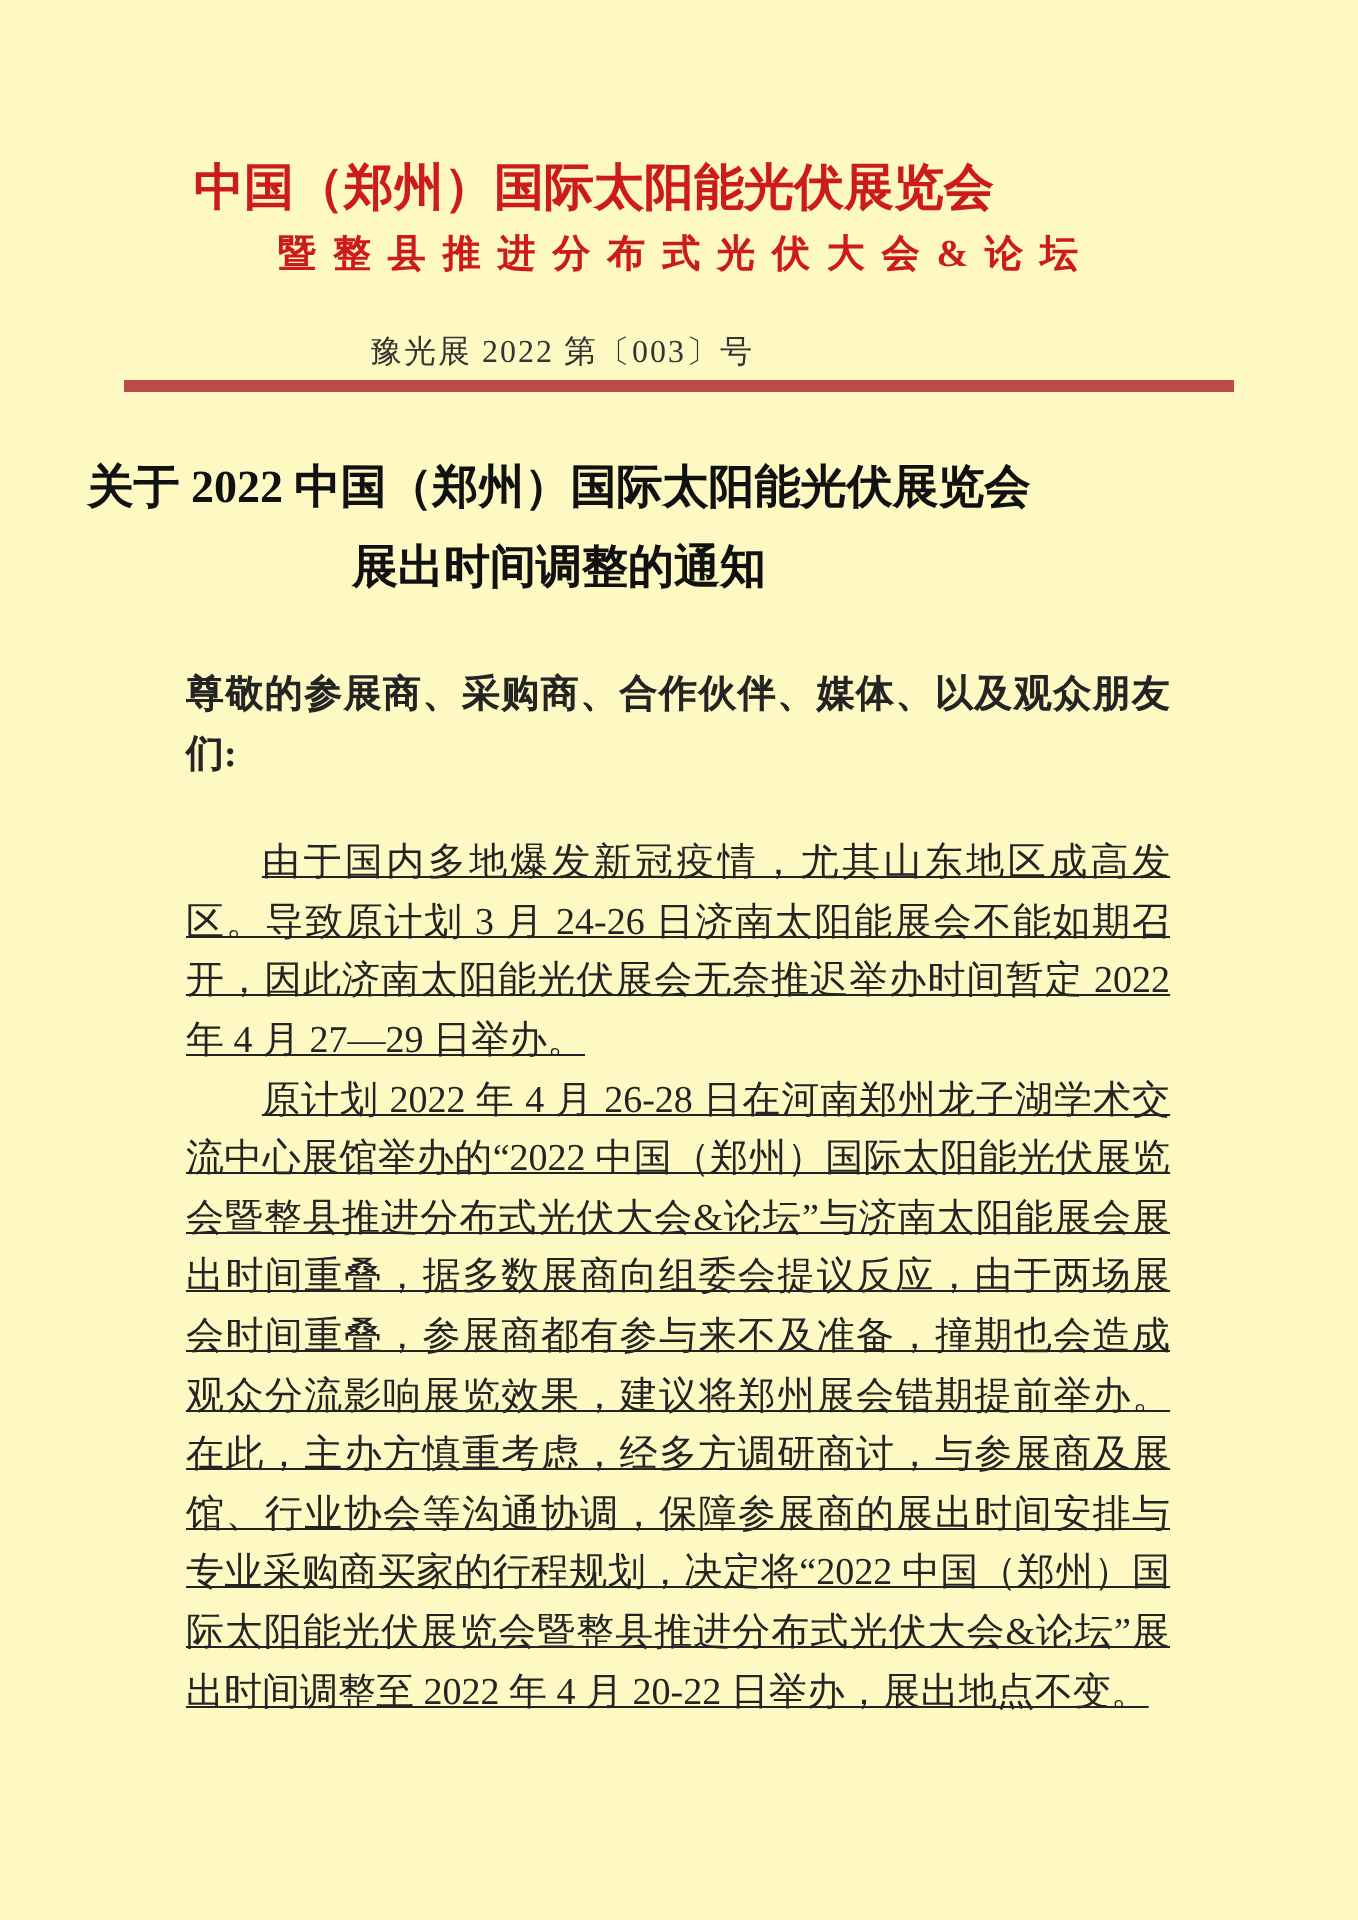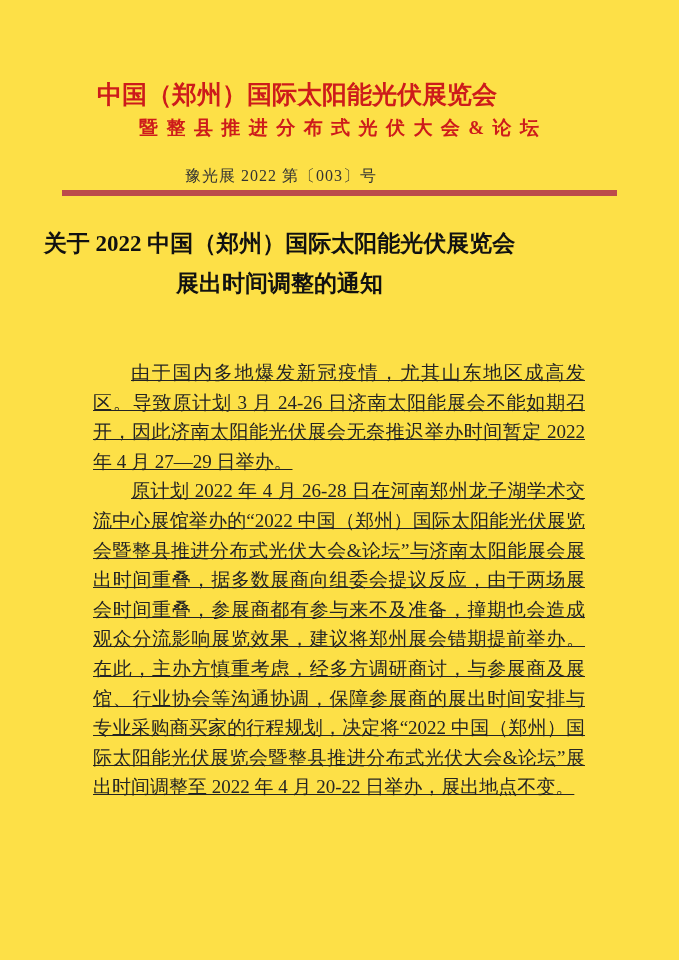--- a/index.html
+++ b/index.html
@@ -1,20 +1,20 @@
 <!DOCTYPE html>
 <html style="--accent: #cd1b1b; --rule: #bc4b4b;"><head>
 <meta charset="utf-8">
 <style>
   html, body { margin: 0; padding: 0; background: #ffffff; }
   .page {
     position: relative;
     width: 679px;
     height: 960px;
-    background: #fde047;
+    background: #fef9c3;
     overflow: hidden;
     font-family: "Liberation Serif", "DejaVu Serif", serif;
     color: #222222;
   }
 
   
   .letterhead {
     position: absolute;
     top: 80px;
     left: 97px;
@@ -122,17 +122,18 @@
   <div class="doc-number">豫光展 2022 第〔003〕号</div>
 
   <div class="red-rule"></div>
 
   <div class="doc-title">
     <div>关于 2022 中国（郑州）国际太阳能光伏展览会</div>
     <div>展出时间调整的通知</div>
   </div>
 
   <div class="doc-body">
+    <div class="salutation">尊敬的参展商、采购商、合作伙伴、媒体、以及观众朋友们:</div>
     <p class="para first">由于国内多地爆发新冠疫情，尤其山东地区成高发区。导致原计划 3 月 24-26 日济南太阳能展会不能如期召开，因此济南太阳能光伏展会无奈推迟举办时间暂定 2022 年 4 月 27—29 日举办。</p>
     <p class="para">原计划 2022 年 4 月 26-28 日在河南郑州龙子湖学术交流中心展馆举办的“2022 中国（郑州）国际太阳能光伏展览会暨整县推进分布式光伏大会&amp;论坛”与济南太阳能展会展出时间重叠，据多数展商向组委会提议反应，由于两场展会时间重叠，参展商都有参与来不及准备，撞期也会造成观众分流影响展览效果，建议将郑州展会错期提前举办。在此，主办方慎重考虑，经多方调研商讨，与参展商及展馆、行业协会等沟通协调，保障参展商的展出时间安排与专业采购商买家的行程规划，决定将“2022 中国（郑州）国际太阳能光伏展览会暨整县推进分布式光伏大会&amp;论坛”展出时间调整至 2022 年 4 月 20-22 日举办，展出地点不变。</p>
   </div>
 
 </div>
 
 </body></html>

